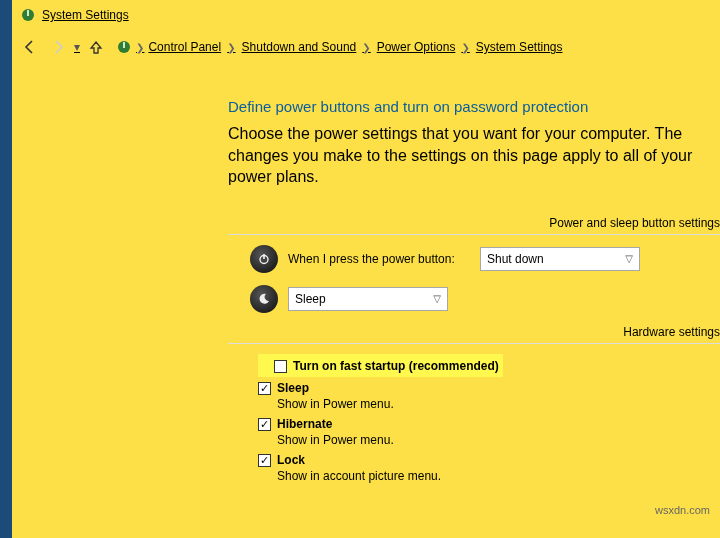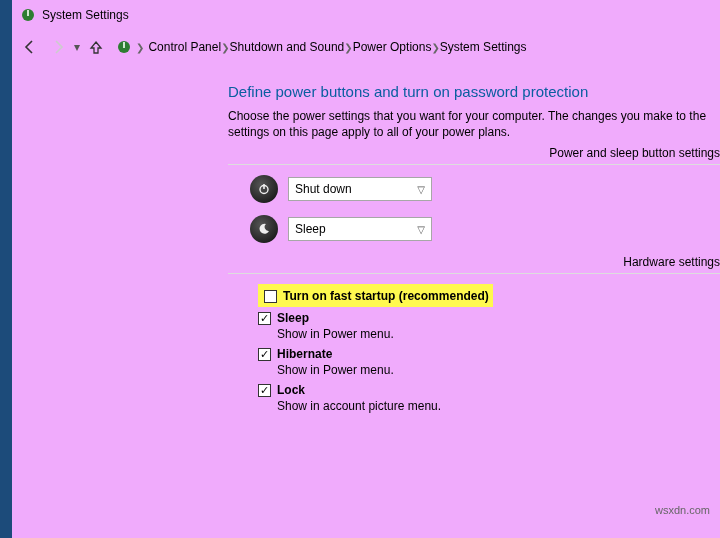--- a/index.html
+++ b/index.html
@@ -8,42 +8,42 @@
     font-family: "Segoe UI", Tahoma, sans-serif;
     font-size: 12px;
     color: #000;
     background: #fff;
     width: 720px;
     height: 538px;
     overflow: hidden;
     position: relative;
   }
   .edge { position:absolute; left:0; top:0; bottom:0; width:12px; background:#1c4b7a; }
-  .window { position:absolute; left:12px; right:0; top:0; bottom:0; background:#f0abfc; }
+  .window { position:absolute; left:12px; right:0; top:0; bottom:0; background:#fde047;text-decoration:underline; }
   .titlebar { display:flex; align-items:center; height:30px; padding:0 8px; gap:6px; }
   .titlebar .title { font-size:12px; }
   .navrow { display:flex; align-items:center; height:34px; padding:0 6px; gap:4px; }
   .nav-btn { width:24px; height:24px; display:flex; align-items:center; justify-content:center; color:#555; }
   .nav-btn.disabled { color:#bbb; }
   .chev { font-size:12px; color:#555; }
-  .breadcrumb { display:flex; align-items:center; font-size:12px; color:#000; }
+  .breadcrumb { display:flex; align-items:center; gap:6px; font-size:12px; color:#000; }
   .breadcrumb span { white-space:nowrap; }
   .bc-sep { color:#666; font-size:10px; }
   .content { position:absolute; left:200px; right:0; top:70px; padding:8px 0 0 16px; }
-  .heading { color:#0a5ea0; font-size:15px; margin:5px 0 8px 0; font-weight:400; }
-  .sub { font-size:12px; color:#000; margin-bottom:6px; line-height:1.35; }
+  .heading { color:#0a5ea0; font-size:15px; margin:20px 0 8px 0; font-weight:400; }
+  .sub { font-size:16px; color:#000; margin-bottom:28px; line-height:1.35; }
   .section-label { font-size:12px; color:#000; margin:6px 0 4px 0;text-align:right; }
   .section-rule { border:0; border-bottom:1px solid #ddd; margin:2px 0 10px 0; }
   .btn-row { display:flex; align-items:center; gap:10px; margin:8px 0 12px 22px; }
   .round-icon { width:28px; height:28px; border-radius:50%; background:radial-gradient(circle at 40% 35%,#555 0%,#222 70%,#000 100%); display:flex; align-items:center; justify-content:center; color:#eee; }
   .label-col { width:182px; font-size:12px; }
-  .select { width:144px; height:24px; border:1px solid #a7a7a7; background:#fff; font-size:12px; display:flex; align-items:center; justify-content:space-between; padding:0 6px; }
+  .select { width:160px; height:24px; border:1px solid #a7a7a7; background:#fff; font-size:12px; display:flex; align-items:center; justify-content:space-between; padding:0 6px; }
   .select .caret { font-size:10px; color:#555; }
   .shut-block { margin-left:30px; }
-  .highlight { background: #fff94f; border-radius:0; display:inline-block; padding:1px 4px 2px 6px; }
+  .highlight { background: #fff94f; border-radius:0; display:inline-block; padding:1px 4px 2px 16px; }
   .chk-row { display:flex; align-items:flex-start; gap:6px; margin:4px 0 2px 0; }
   .chk { width:13px; height:13px; border:1px solid #333; background:#fff; display:inline-flex; align-items:center; justify-content:center; font-size:11px; line-height:1; color:#000; flex:0 0 auto; margin-top:1px; }
   .chk.checked::after { content:"✓"; }
   .opt-label { font-weight:700; font-size:12px; }
   .opt-desc { font-size:12px; margin-left:19px; margin-bottom:6px; }
   .link { color:#0a5ea0; text-decoration:underline; cursor:pointer; }
   .watermark { position:absolute; right:10px; bottom:22px; font-size:11px; color:#666; }
   svg { display:block; }
 </style>
 </head>
@@ -104,20 +104,21 @@
     <div class="section-label">Power and sleep button settings</div>
     <hr class="section-rule">
 
     <div class="btn-row">
       <div class="round-icon">
         <svg width="14" height="14" viewBox="0 0 14 14">
             <circle cx="7" cy="7.5" r="4" stroke="#eee" stroke-width="1.4" fill="none"></circle>
             <line x1="7" y1="2" x2="7" y2="7" stroke="#eee" stroke-width="1.6"></line>
           </svg>
       </div>
+      <div class="label-col">When I press the power button:</div>
       <div class="select">
         <span>Shut down</span>
         <span class="caret">▽</span>
       </div>
     </div>
 
     <div class="btn-row">
       <div class="round-icon">
         <svg width="14" height="14" viewBox="0 0 14 14">
             <path d="M9 2 A5 5 0 1 0 12 9 A4 4 0 0 1 9 2 Z" fill="#eee"></path>

